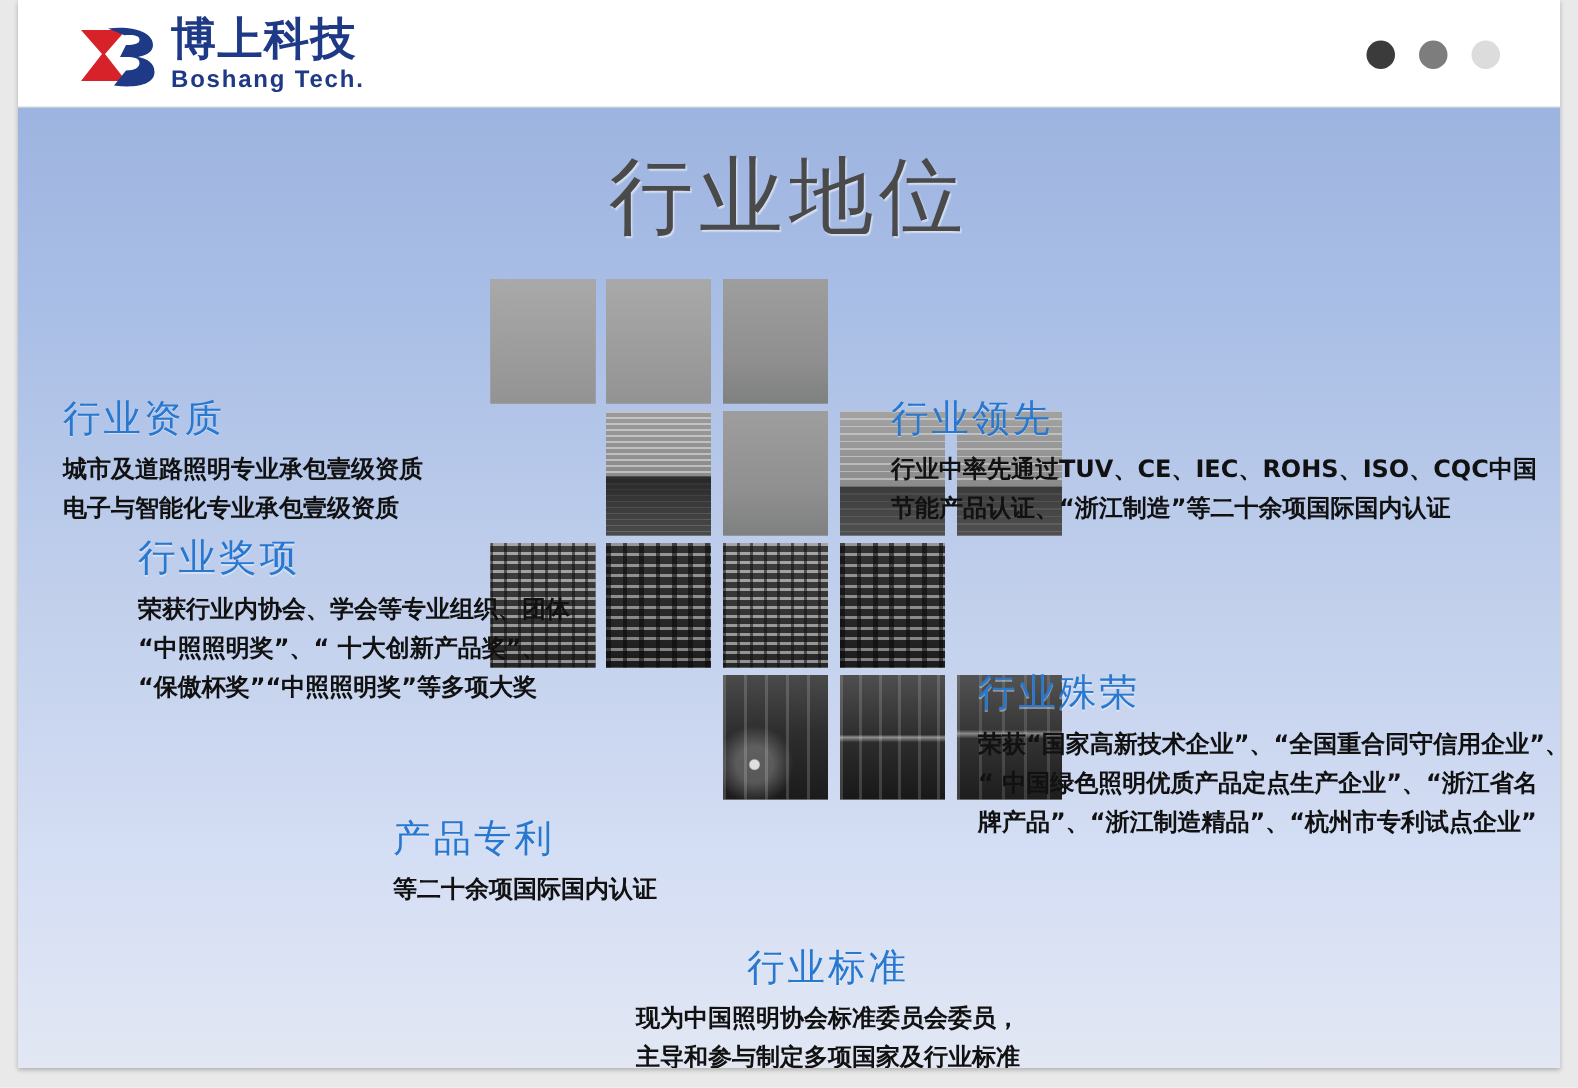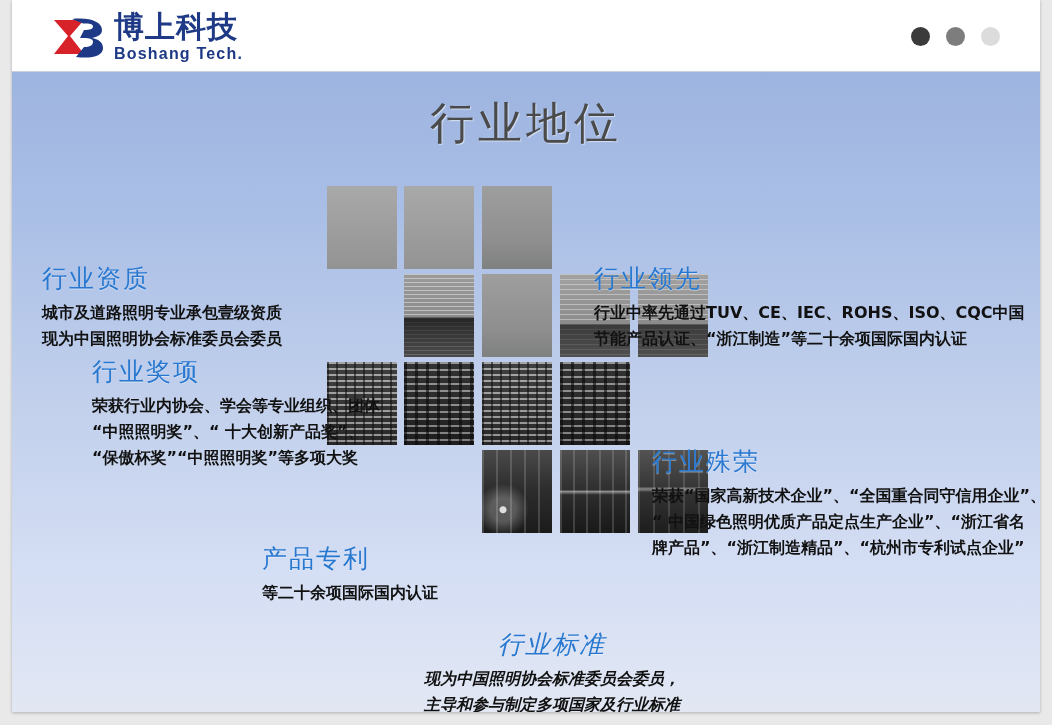--- a/index.html
+++ b/index.html
@@ -91,21 +91,21 @@
     background: linear-gradient(to bottom, #9db4e0 0%, #aabfe6 22%, #c2d0ec 52%, #d4def4 78%, #e2e7f3 100%);
     overflow: hidden;
   }
 
   .slide-title {
     position: absolute;
     left: 0; right: 0;
     top: 22px;
     text-align: center;
     font-family: "DejaVu Sans", sans-serif;
-    font-size: 44px;
+    font-size: 56px;
     font-weight: 400;
     color: #4a4a4a;
     letter-spacing: 4px;
     text-shadow: 1px 1px 1px rgba(255,255,255,0.55);
   }
 
   
   .grid { position: absolute; left: 0; top: 0; width: 100%; height: 100%; }
 
   .tile {
@@ -191,21 +191,21 @@
   .align-right { }
   .align-center { text-align: center; }
   .align-left { text-align: left; margin-left: 42px; }
 
   
   #blk-qualification { left: 30px;  top: 190px; width: 290px; }
   #blk-leading       { left: 540px; top: 190px; width: 460px; }
   #blk-awards        { left: 80px;  top: 283px; width: 340px; }
   #blk-honors        { left: 598px; top: 373px; width: 430px; }
   #blk-patents       { left: 250px; top: 470px; width: 220px; }
-  #blk-standards     { left: 370px; top: 556px; width: 340px; font-style: italic; }
+  #blk-standards     { left: 370px; top: 556px; width: 340px; }
 </style>
 </head>
 <body>
 
 <div id="slide">
   <div class="page">
 
     <div class="header">
 
       <div class="logo-wrap">
@@ -247,21 +247,21 @@
         <div class="tile t-highrise2" style="left:548px; top:290px; width:70px; height:83px;"></div>
 
         <div class="tile t-night" style="left:470px; top:378px; width:70px; height:83px;"></div>
         <div class="tile t-night2" style="left:548px; top:378px; width:70px; height:83px;"></div>
         <div class="tile t-night3" style="left:626px; top:378px; width:70px; height:83px;"></div>
       </div>
 
       <div class="block align-right" id="blk-qualification">
         <h3>行业资质</h3>
         <p>城市及道路照明专业承包壹级资质</p>
-        <p>现为中国照明协会标准委员会委员</p>
+        <p>电子与智能化专业承包壹级资质</p>
       </div>
 
       <div class="block align-left" id="blk-leading">
         <h3>行业领先</h3>
         <p>行业中率先通过TUV、CE、IEC、ROHS、ISO、CQC中国</p>
         <p class="align-right">节能产品认证、“浙江制造”等二十余项国际国内认证</p>
       </div>
 
       <div class="block align-right" id="blk-awards">
         <h3>行业奖项</h3>

